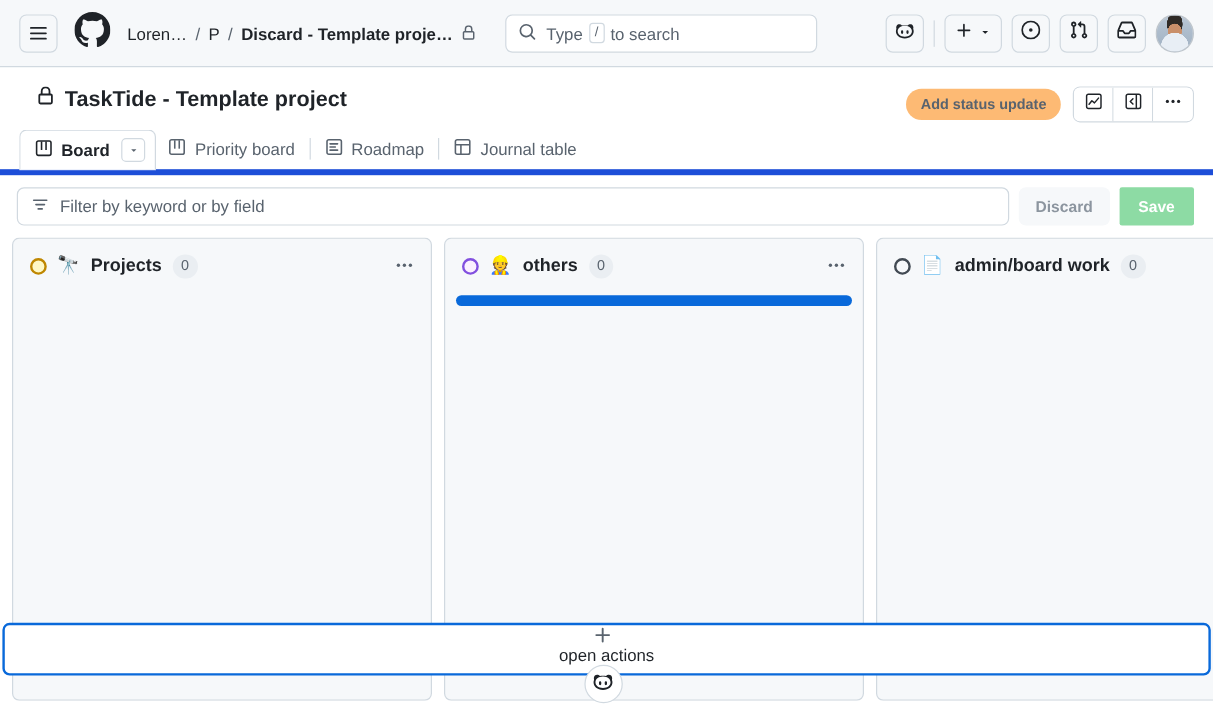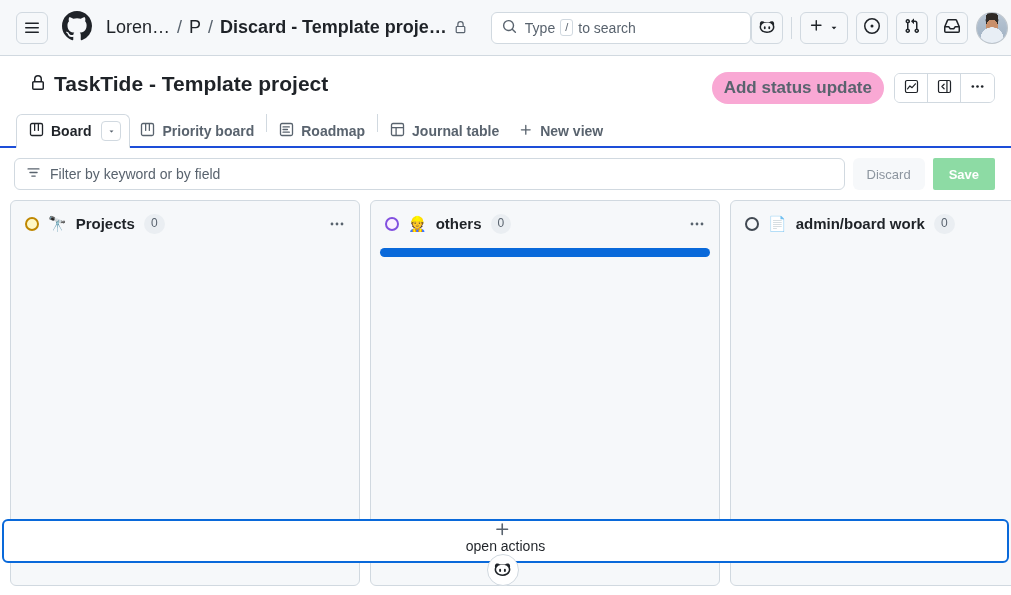--- a/index.html
+++ b/index.html
@@ -29,21 +29,21 @@
     display: flex; align-items: center; justify-content: center;
     cursor: pointer;
     flex: none;
   }
   .hamburger svg { display: block; }
   .gh-mark { margin-left: 14px; display:flex; align-items:center; flex:none; }
 
   .breadcrumb {
     display: flex; align-items: center;
     margin-left: 14px;
-    font-size: 18px;
+    font-size: 14px;
     white-space: nowrap;
     flex: none;
   }
   .crumb-link { color: #1f2328; text-decoration: none; }
   .crumb-sep { color: #59636e; margin: 0 7px; }
   .crumb-current { font-weight: bold; color: #1f2328; }
   .lock-small { margin-left: 7px; display: flex; align-items: center; }
 
   .searchbox {
     margin-left: 24px;
@@ -109,33 +109,33 @@
       linear-gradient(#b9c6d4, #9fb0c2);
   }
 
   
   .project-header {
     padding: 16px 16px 0 16px;
     display: flex; align-items: flex-start;
   }
   .project-title {
     display: flex; align-items: center; gap: 8px;
-    font-size: 21px; font-weight: bold; color: #1f2328;
+    font-size: 18px; font-weight: bold; color: #1f2328;
     margin-left: 14px;
   }
   .project-actions {
     margin-left: auto;
     display: flex; align-items: center; gap: 10px;
   }
   .status-pill {
-    background: #f9a8d4;
+    background: #fdba74;
     color: #59636e;
     border: none;
     border-radius: 999px;
-    font-size: 17px;
+    font-size: 12px;
     font-weight: bold;
     padding: 6px 12px;
     cursor: pointer;
   }
   .btn-group {
     display: flex;
     border: 1px solid #d1d9e0;
     border-radius: 6px;
     overflow: hidden;
     height: 30px;
@@ -144,35 +144,34 @@
     width: 33px;
     display: flex; align-items: center; justify-content: center;
     background: #ffffff;
     border-right: 1px solid #d1d9e0;
     cursor: pointer;
   }
   .btn-group > div:last-child { border-right: none; }
 
   
   .tabs-row {
-    display: flex; align-items: flex-start;
+    display: flex; align-items: flex-end;
     padding: 0 16px;
     margin-top: 10px;
-    border-bottom: 2px solid #1d4ed8;
+    border-bottom: 5px solid #1d4ed8;
     gap: 0;
     height: 34px;
   }
   .tab {
     display: flex; align-items: center; gap: 7px;
     font-size: 14px; color: #59636e;
     padding: 6px 10px;
     height: 34px;
     cursor: pointer;
     white-space: nowrap;
-    font-weight: bold;
   }
   .tab.active {
     background: #ffffff;
     border: 1px solid #d1d9e0;
     border-bottom: 1px solid #ffffff;
     border-radius: 6px 6px 0 0;
     color: #1f2328;
     font-weight: bold;
     margin-bottom: -1px;
     padding: 6px 8px 6px 12px;
@@ -207,21 +206,21 @@
     color: #59636e;
     cursor: text;
   }
   .btn-discard {
     height: 32px;
     border: none;
     border-radius: 6px;
     background: #f6f8fa;
     color: #8c959f;
     font-size: 13px;
-    font-weight: normal;
+    font-weight: bold;
     padding: 0 14px;
     cursor: default;
   }
   .btn-save {
     height: 32px;
     border: none;
     border-radius: 2px;
     background: #8ddba4;
     color: #ffffff;
     font-size: 13px;
@@ -517,28 +516,20 @@
       <span>
         <svg width="15" height="15" viewBox="0 0 16 16" fill="none" stroke="#59636e" stroke-width="1.4">
             <rect x="1.6" y="1.6" width="12.8" height="12.8" rx="1.6"></rect>
             <line x1="1.8" y1="6" x2="14.2" y2="6"></line>
             <line x1="6.5" y1="6" x2="6.5" y2="14.2"></line>
           </svg>
       </span>
       <span>Journal table</span>
     </div>
 
-    <div class="tab newview">
-      <span>
-        <svg width="14" height="14" viewBox="0 0 16 16" fill="#59636e">
-            <path d="M7.75 2a.75.75 0 0 1 .75.75V7h4.25a.75.75 0 0 1 0 1.5H8.5v4.25a.75.75 0 0 1-1.5 0V8.5H2.75a.75.75 0 0 1 0-1.5H7V2.75A.75.75 0 0 1 7.75 2Z"></path>
-          </svg>
-      </span>
-      <span>New view</span>
-    </div>
   </div>
 
   <div class="filter-row">
     <div class="filter-input">
       <span>
         <svg width="15" height="15" viewBox="0 0 16 16" fill="none" stroke="#59636e" stroke-width="1.4" stroke-linecap="round">
             <line x1="2.2" y1="4.2" x2="13.8" y2="4.2"></line>
             <line x1="4.2" y1="8" x2="11.8" y2="8"></line>
             <line x1="6.2" y1="11.8" x2="9.8" y2="11.8"></line>
           </svg>

